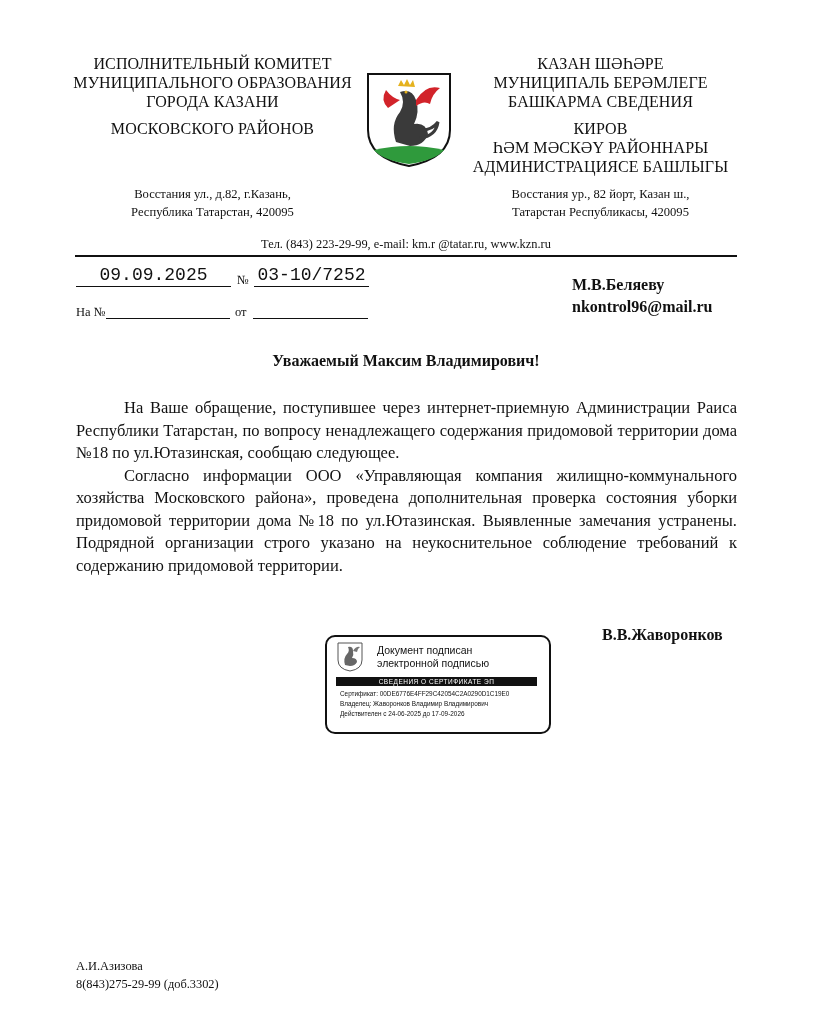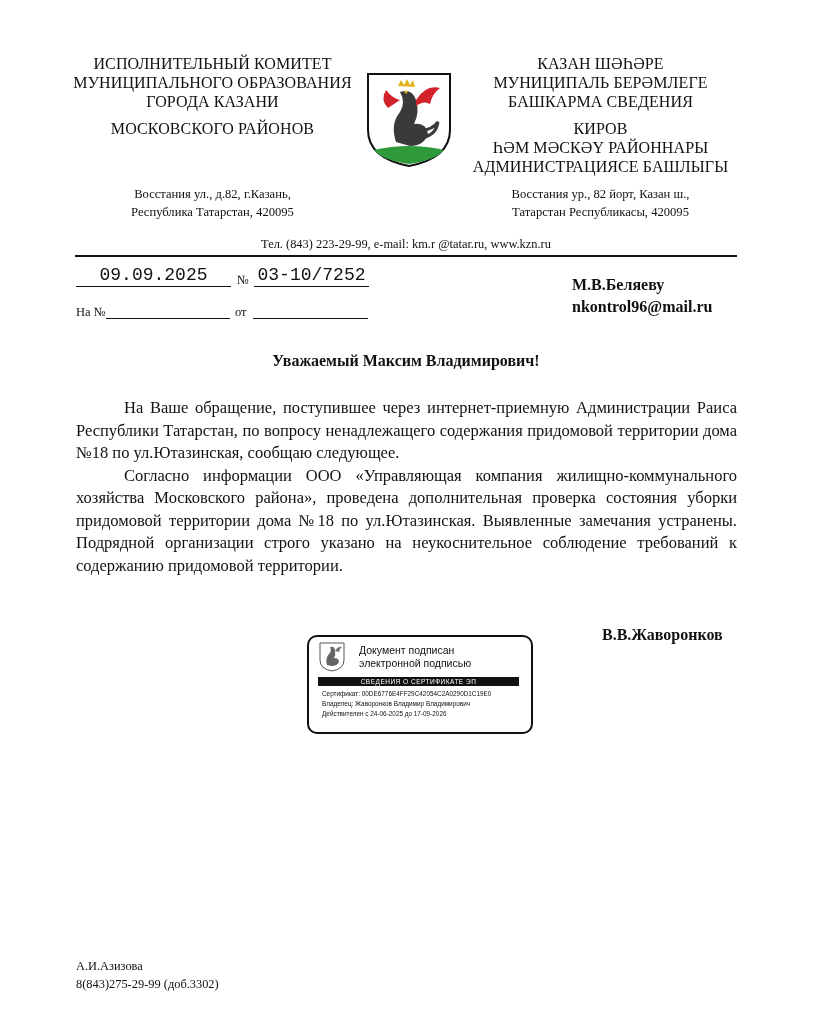--- a/index.html
+++ b/index.html
@@ -91,21 +91,21 @@
 
 <div class="abs greeting" style="left:75px; top:352px; width:662px;">Уважаемый Максим Владимирович!</div>
 
 <div class="abs body-text" style="left:76px; top:397px; width:661px;">
   <p>На Ваше обращение, поступившее через интернет-приемную Администрации Раиса Республики Татарстан, по вопросу ненадлежащего содержания придомовой территории дома №18 по ул.Ютазинская, сообщаю следующее.</p>
   <p>Согласно информации ООО «Управляющая компания жилищно-коммунального хозяйства Московского района», проведена дополнительная проверка состояния уборки придомовой территории дома №18 по ул.Ютазинская. Выявленные замечания устранены. Подрядной организации строго указано на неукоснительное соблюдение требований к содержанию придомовой территории.</p>
 </div>
 
 <div class="abs recipient" style="left:602px; top:624px;">В.В.Жаворонков</div>
 
-<div class="abs stamp stamp-font" style="left:307px; top:635px; width:222px; height:95px;">
+<div class="abs stamp stamp-font" style="left:325px; top:635px; width:222px; height:95px;">
   <div class="abs" style="left:10px; top:5px; width:26px; height:30px;">
     <svg width="26" height="30" viewBox="0 0 26 30">
       <path d="M1 1 H25 V18 Q25 27 13 29 Q1 27 1 18 Z" fill="#fff" stroke="#555" stroke-width="1"></path>
       <path d="M8 23 Q6 16 10 12 Q13 9 11 5 Q16 4 16 9 Q17 13 15 16 Q20 16 20 20 Q18 24 13 24 Z" fill="#666"></path>
       <path d="M16 9 Q19 4 23 5 Q20 7 20 10 Z" fill="#777"></path>
     </svg>
   </div>
   <div class="abs stamp-title" style="left:50px; top:7px;">
     <div>Документ подписан</div>
     <div>электронной подписью</div>

